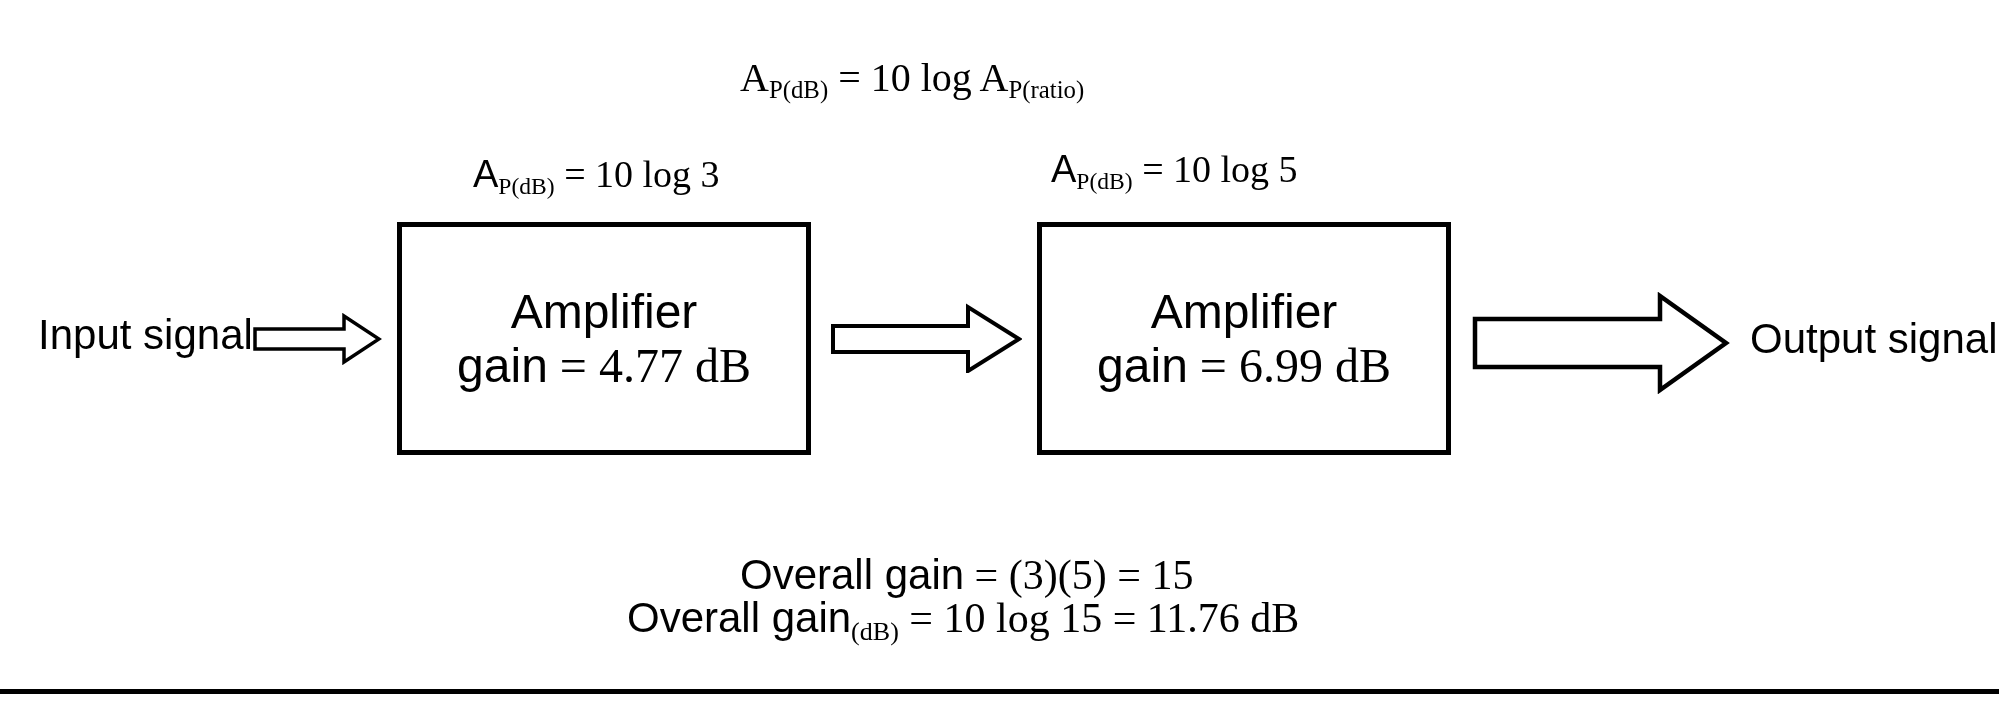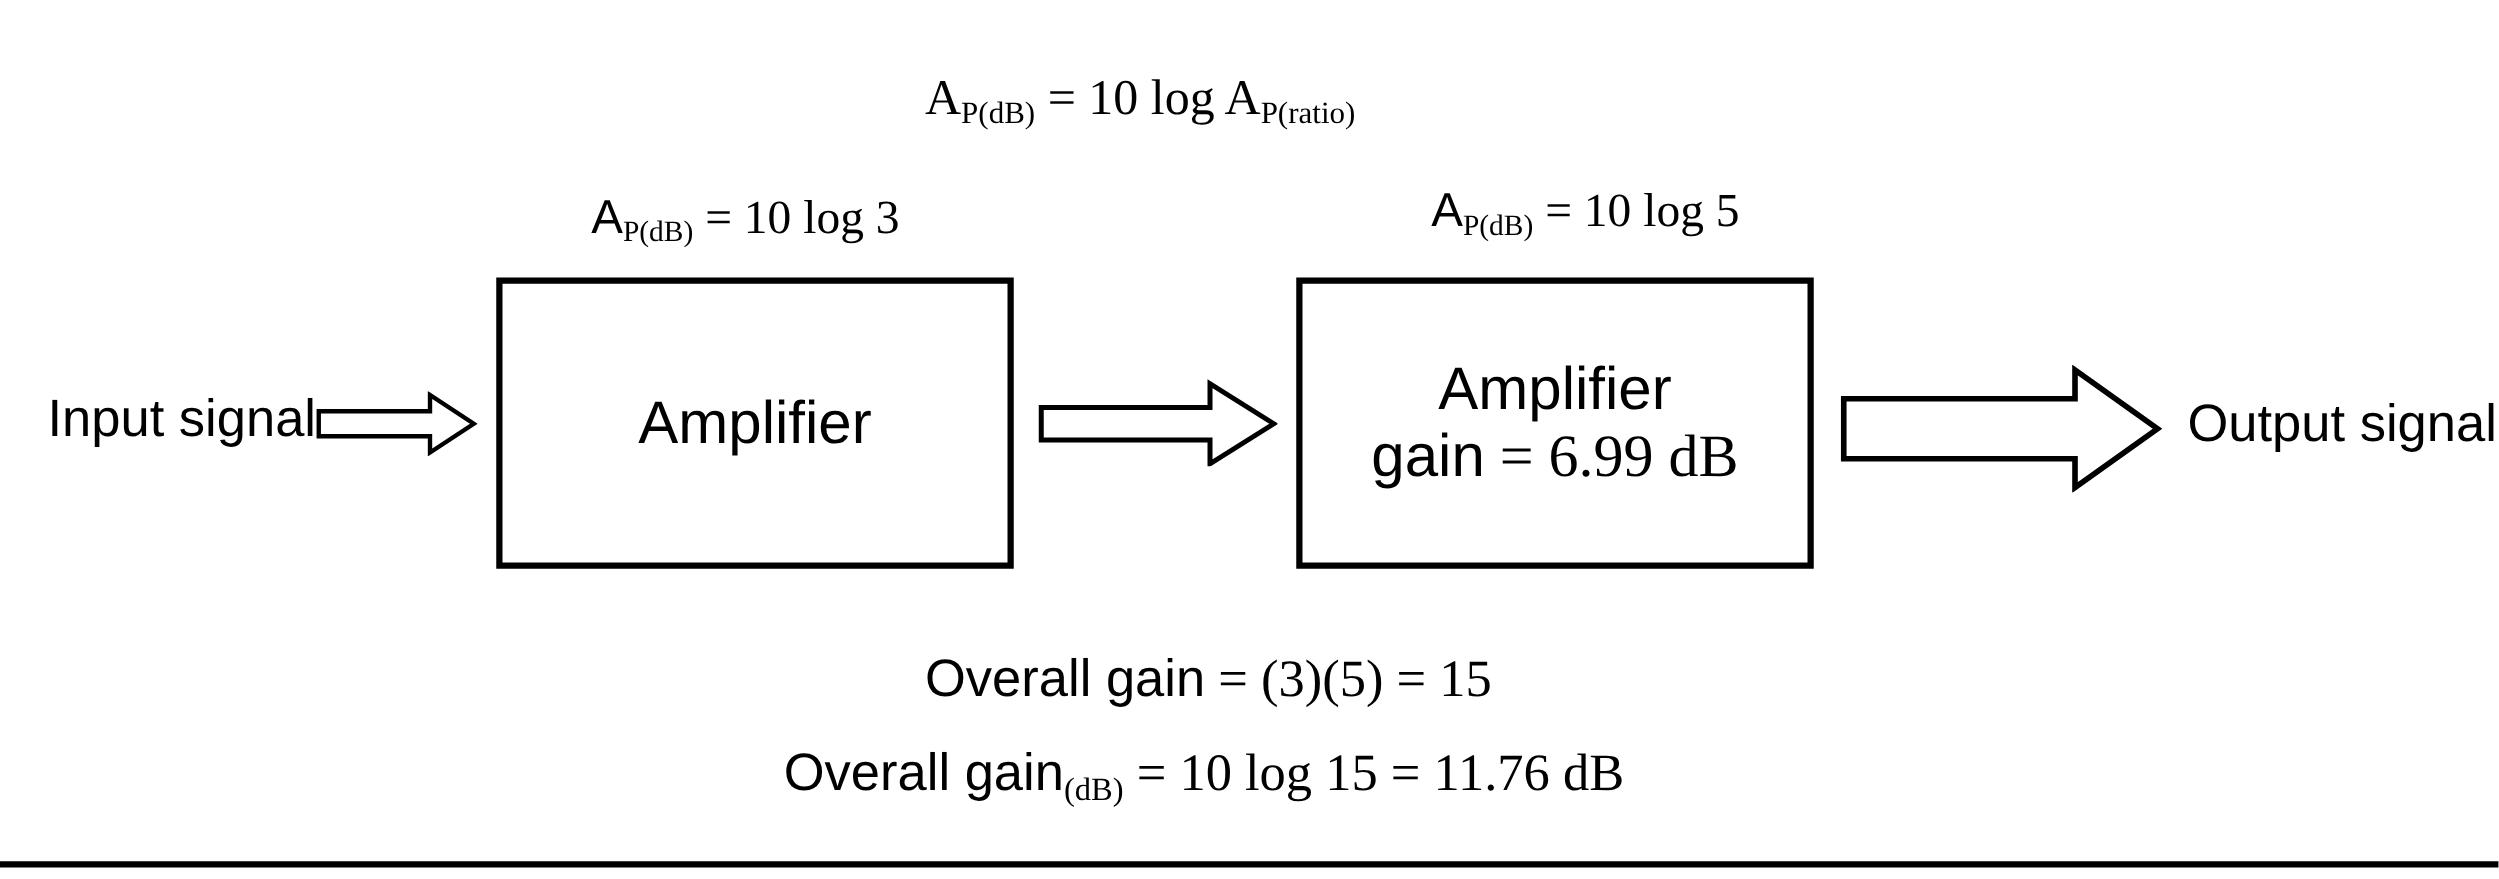--- a/index.html
+++ b/index.html
@@ -69,46 +69,47 @@
 </style>
 </head>
 <body>
 
 <div class="canvas">
 
   <div class="abs top-formula"><span>A</span><sub class="fsub">P(dB)</sub><span> = 10 log </span><span>A</span><sub class="fsub">P(ratio)</sub></div>
 
   <div class="abs blk-formula" style="left:473px; top:152px;"><span class="var">A</span><sub class="fsub">P(dB)</sub><span> = 10 log 3</span></div>
 
-  <div class="abs blk-formula" style="left:1145px; top:147px;"><span class="var">A</span><sub class="fsub">P(dB)</sub><span> = 10 log 5</span></div>
+  <div class="abs blk-formula" style="left:1051px; top:147px;"><span class="var">A</span><sub class="fsub">P(dB)</sub><span> = 10 log 5</span></div>
 
   <div class="abs io-label sans" style="left:38px; top:311px;">Input signal</div>
 
   <svg class="arrow-svg" style="left:252px; top:313px;" width="130" height="52" viewBox="0 0 130 52">
     <polygon points="3,16 92,16 92,3 127,26 92,49 92,36 3,36" fill="#ffffff" stroke="#000000" stroke-width="3.5" stroke-linejoin="miter"></polygon>
   </svg>
 
   <div class="amp-block" style="left:397px;">
     <div class="amp-line sans">Amplifier</div>
+    <div class="amp-line"><span class="sans">gain</span><span class="val"> = 4.77 dB</span></div>
   </div>
 
   <svg class="arrow-svg" style="left:830px; top:303px;" width="192" height="70" viewBox="0 0 192 70">
     <polygon points="3,23 138,23 138,4 189,36 138,68 138,49 3,49" fill="#ffffff" stroke="#000000" stroke-width="4" stroke-linejoin="miter"></polygon>
   </svg>
 
   <div class="amp-block" style="left:1037px;">
     <div class="amp-line sans">Amplifier</div>
     <div class="amp-line"><span class="sans">gain</span><span class="val"> = 6.99 dB</span></div>
   </div>
 
   <svg class="arrow-svg" style="left:1472px; top:292px;" width="258" height="102" viewBox="0 0 258 102">
     <polygon points="3,27 188,27 188,4 254,51 188,98 188,75 3,75" fill="#ffffff" stroke="#000000" stroke-width="4.5" stroke-linejoin="miter"></polygon>
   </svg>
 
   <div class="abs io-label sans" style="left:1750px; top:315px;">Output signal</div>
 
-  <div class="abs overall" style="left:740px; top:519px;"><span class="sans">Overall gain</span><span class="eq"> = (3)(5) = 15</span></div>
+  <div class="abs overall" style="left:740px; top:551px;"><span class="sans">Overall gain</span><span class="eq"> = (3)(5) = 15</span></div>
 
   <div class="abs overall" style="left:627px; top:594px;"><span class="sans">Overall gain</span><sub class="fsub">(dB)</sub><span class="eq"> = 10 log 15 = 11.76 dB</span></div>
 
   <div class="bottom-rule"></div>
 
 </div>
 
 </body></html>

